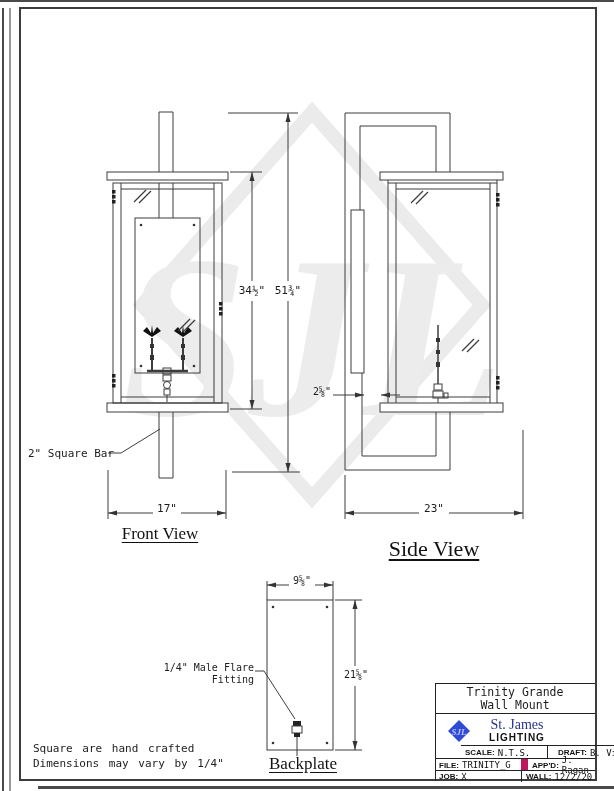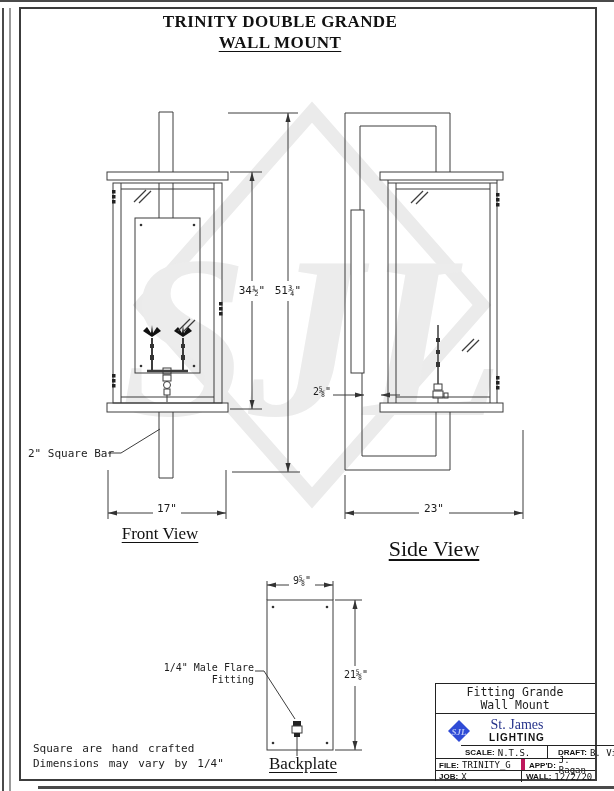--- a/index.html
+++ b/index.html
@@ -239,24 +239,20 @@
       <g>
         <rect x="293" y="721" width="8" height="5" fill="#222" stroke="none"></rect>
         <rect x="292" y="726" width="10" height="7"></rect>
         <rect x="294" y="733" width="6" height="4" fill="#222" stroke="none"></rect>
         <line x1="297" y1="737" x2="297" y2="756"></line>
       </g>
       <polyline points="255,671 264,671 295,719"></polyline>
     </g>
   </svg>
 
-  <div class="abs serif ctr" style="left:60px;top:11px;width:440px;font-weight:bold;font-size:17px;letter-spacing:0.4px;line-height:21px;">
-    <div>TRINITY DOUBLE GRANDE</div>
-    <div><span class="u">WALL MOUNT</span></div>
-  </div>
 
   <div class="abs cad dim ctr" style="left:230px;top:284px;width:44px;">34½"</div>
   <div class="abs cad dim ctr" style="left:266px;top:284px;width:44px;">51¾"</div>
   <div class="abs cad dim ctr" style="left:147px;top:502px;width:40px;">17"</div>
   <div class="abs cad dim ctr" style="left:414px;top:502px;width:40px;">23"</div>
   <div class="abs cad" style="left:301px;top:386px;width:30px;font-size:10px;text-align:right;">2⅝"</div>
   <div class="abs cad ctr" style="left:282px;top:575px;width:40px;font-size:10px;">9⅝"</div>
   <div class="abs cad ctr" style="left:336px;top:669px;width:40px;font-size:10px;">21⅝"</div>
 
   <div class="abs cad" style="left:28px;top:447px;font-size:11px;">2" Square Bar</div>
@@ -269,21 +265,21 @@
   <div class="abs serif ctr" style="left:374px;top:536px;width:120px;font-size:22px;"><span class="u">Side View</span></div>
   <div class="abs serif ctr" style="left:243px;top:754px;width:120px;font-size:17px;"><span class="u">Backplate</span></div>
 
   <div class="abs cad" style="left:33px;top:741px;font-size:11px;line-height:15px;word-spacing:3px;">
     <div>Square are hand crafted</div>
     <div>Dimensions may vary by 1/4"</div>
   </div>
 
   <div class="abs" style="left:435px;top:683px;width:160px;height:98px;border-left:1px solid #222;border-top:1px solid #222;box-sizing:border-box;"></div>
   <div class="tb-row cad ctr" style="top:686px;height:27px;font-size:11.5px;line-height:13px;">
-    <div>Fitting Grande</div>
+    <div>Trinity Grande</div>
     <div>Wall Mount</div>
   </div>
   <div class="tb-row tb-border" style="top:713px;height:32px;">
     <svg class="abs" style="left:12px;top:5px;" width="24" height="24" viewBox="0 0 24 24">
       <polygon points="12,1 23,12 12,23 1,12" fill="#2f4bd6"></polygon>
       <text x="12" y="15.5" text-anchor="middle" font-size="9" font-style="italic" font-weight="bold" font-family="Liberation Serif, serif" fill="#b9c6f5">SJL</text>
     </svg>
     <div class="abs serif" style="left:42px;top:3px;width:80px;text-align:center;font-size:14px;color:#27348b;">St. James</div>
     <div class="abs" style="left:42px;top:18px;width:80px;text-align:center;font-size:10px;font-weight:bold;letter-spacing:1px;color:#111;">LIGHTING</div>
   </div>
@@ -295,21 +291,21 @@
     <div class="fld" style="position:absolute;left:86px;width:72px;height:13px;border-left:1px solid #222;padding-left:10px;">
       <span class="lab">DRAFT:</span>
       <span class="val">B. Vial</span>
     </div>
   </div>
   <div class="tb-row tb-border" style="top:758px;height:12px;text-decoration:underline;">
     <div class="fld" style="position:absolute;left:4px;width:76px;height:12px;">
       <span class="lab">FILE:</span>
       <span class="val">TRINITY_G</span>
     </div>
-    <div class="fld" style="position:absolute;left:86px;width:72px;height:12px;border-left:4px solid #be185d;padding-left:4px;">
+    <div class="fld" style="position:absolute;left:86px;width:72px;height:12px;border-left:7px solid #be185d;padding-left:4px;">
       <span class="lab">APP'D:</span>
       <span class="val">J. Ragan</span>
     </div>
   </div>
   <div class="tb-row tb-border" style="top:770px;height:11px;">
     <div class="fld" style="position:absolute;left:4px;width:76px;height:11px;">
       <span class="lab">JOB:</span>
       <span class="val">X</span>
     </div>
     <div class="fld" style="position:absolute;left:86px;width:72px;height:11px;border-left:1px solid #222;padding-left:4px;">

